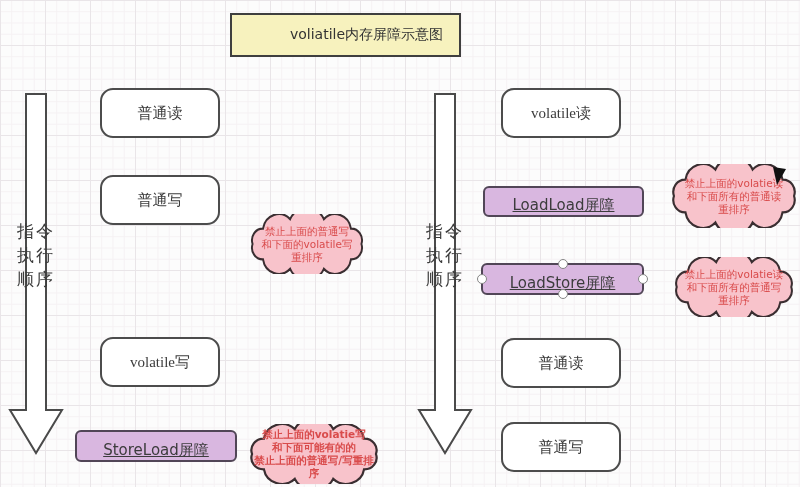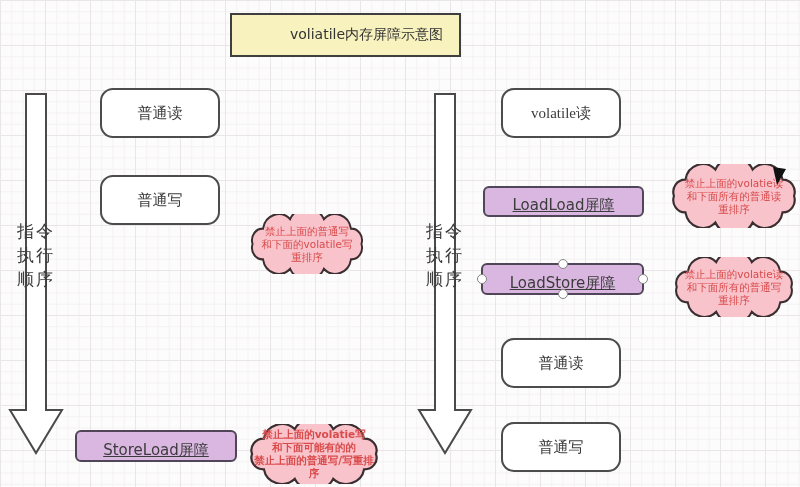--- a/index.html
+++ b/index.html
@@ -68,20 +68,23 @@
     <div>指令</div>
     <div>执行</div>
     <div>顺序</div>
   </div>
 
   <div class="abs plain-box" style="left:100px;top:88px;width:120px;height:50px;">
     <span>普通读</span>
   </div>
   <div class="abs plain-box" style="left:100px;top:175px;width:120px;height:50px;">
     <span>普通写</span>
+  </div>
+  <div class="abs plain-box" style="left:100px;top:337px;width:120px;height:50px;">
+    <span>volatile写</span>
   </div>
   <div class="abs barrier-box" style="left:75px;top:430px;width:162px;height:32px;">
     <span>StoreLoad屏障</span>
   </div>
 
   <div class="abs cloud" style="left:249px;top:214px;width:116px;height:60px;">
     <svg viewBox="0 0 130 62" preserveAspectRatio="none">
       <path d="M 4 31 A 12 12 0 0 1 15.7 15.1 A 18 18 0 0 1 46.1 5.3 A 21 21 0 0 1 83.9 5.3 A 18 18 0 0 1 114.3 15.1 A 12 12 0 0 1 126 31 A 12 12 0 0 1 114.3 46.9 A 18 18 0 0 1 83.9 56.7 A 21 21 0 0 1 46.1 56.7 A 18 18 0 0 1 15.7 46.9 A 12 12 0 0 1 4 31 Z" fill="#f8c3cb" stroke="#3a2e31" stroke-width="2.2"></path>
     </svg>
     <div class="cloud-text">

